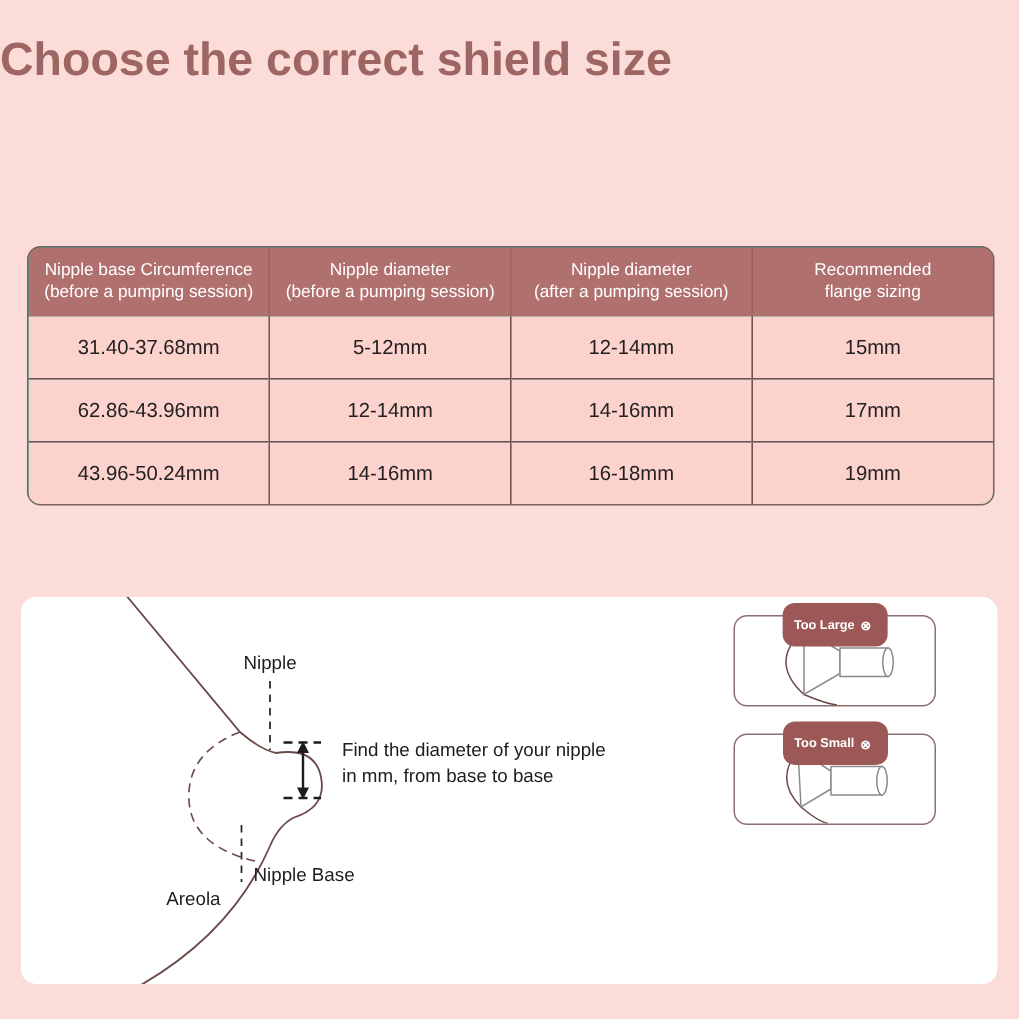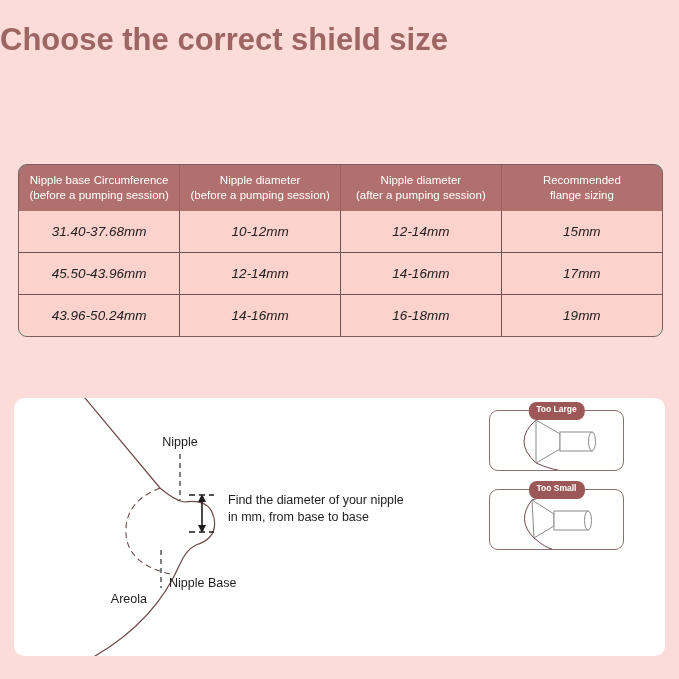--- a/index.html
+++ b/index.html
@@ -62,21 +62,20 @@
   thead th:last-child{border-right:none;}
   tbody td{
     background:#fbd2cc;
     color:#242021;
     font-size:13.5px;
     text-align:center;
     padding:13px 4px;
     border-right:1px solid #6e5150;
     border-top:1px solid #6e5150;
     vertical-align:middle;
-    font-style:italic;
   }
   tbody td:last-child{border-right:none;}
   tbody tr:first-child td{border-top:none;}
 
   
   .card{
     position:absolute;
     left:14px;
     top:398px;
     width:651px;
@@ -107,29 +106,28 @@
   .badge{
     position:absolute;
     top:-9px;
     left:50%;
     transform:translateX(-50%);
     background:#9c5856;
     color:#ffffff;
     font-size:8.5px;
     font-weight:bold;
     line-height:15px;
-    height:18px;
+    height:29px;
     padding:0 8px;
     border-radius:8px;
     white-space:nowrap;
     display:flex;
     align-items:center;
     gap:4px;
     z-index:3;
-    flex-direction:column;
   }
   .badge-ico{
     display:inline-block;
     width:10px;height:10px;
     line-height:10px;
   }
   .panel-svg{position:absolute;left:0;top:0;}
 </style>
 </head>
 <body>
@@ -156,26 +154,26 @@
         </th>
         <th>
           <span>Recommended</span><br>
           <span>flange sizing</span>
         </th>
       </tr>
     </thead>
     <tbody>
       <tr>
         <td>31.40-37.68mm</td>
-        <td>10-12mm</td>
+        <td>5-12mm</td>
         <td>12-14mm</td>
         <td>15mm</td>
       </tr>
       <tr>
-        <td>45.50-43.96mm</td>
+        <td>62.86-43.96mm</td>
         <td>12-14mm</td>
         <td>14-16mm</td>
         <td>17mm</td>
       </tr>
       <tr>
         <td>43.96-50.24mm</td>
         <td>14-16mm</td>
         <td>16-18mm</td>
         <td>19mm</td>
       </tr>

